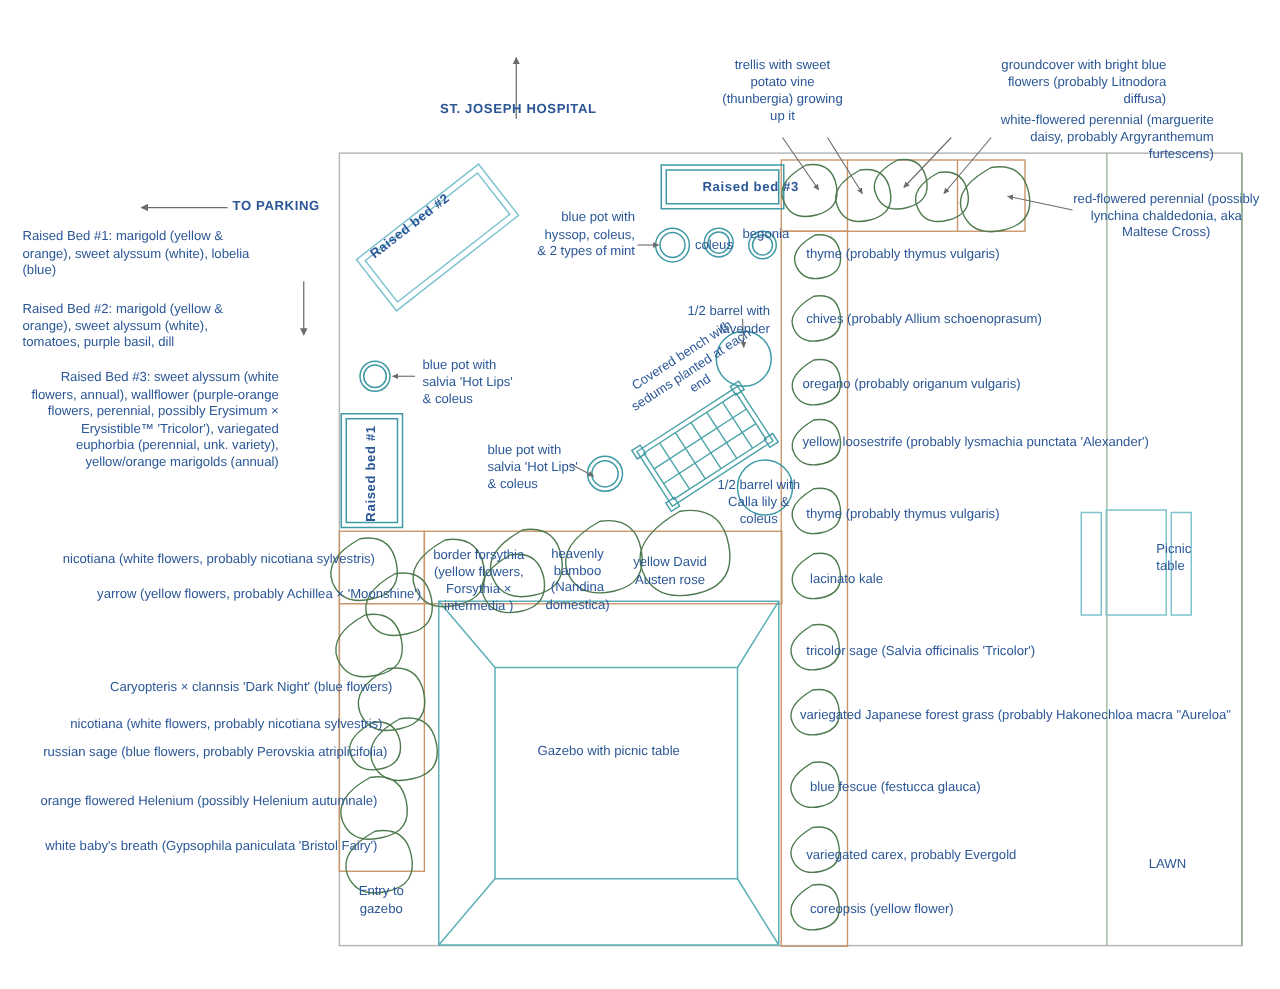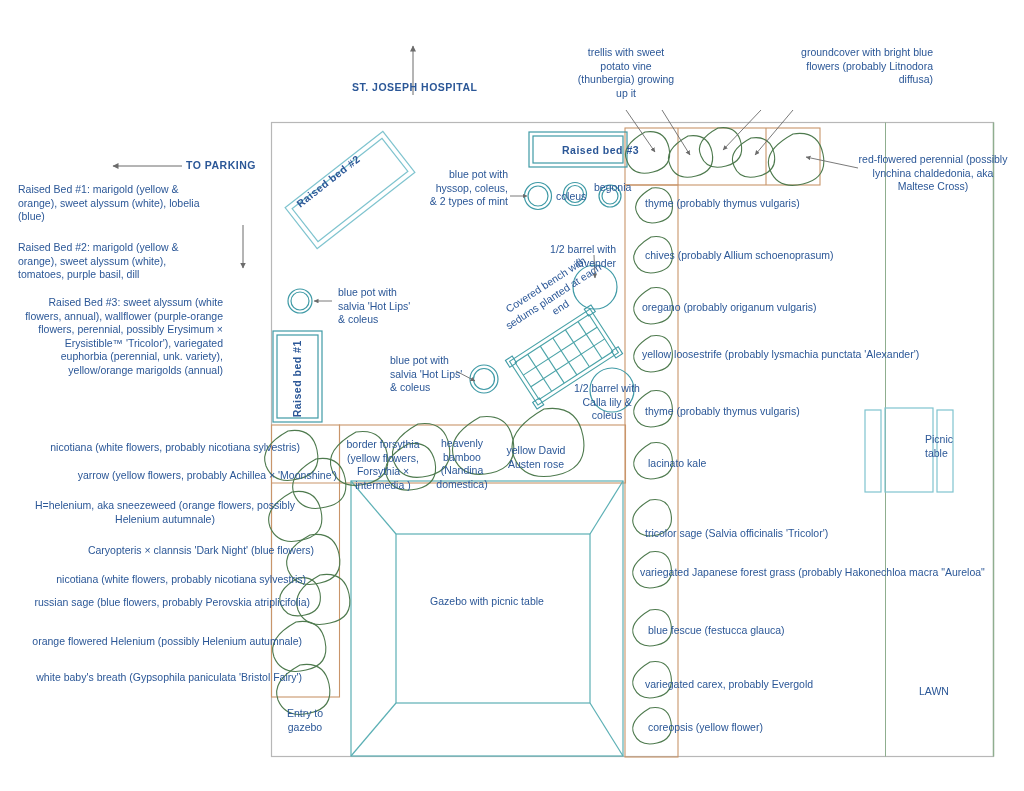--- a/index.html
+++ b/index.html
@@ -214,41 +214,41 @@
   <div class="txt bold" style="left:352px;top:81px;width:140px;">ST. JOSEPH HOSPITAL</div>
 
   <div class="txt bold" style="left:186px;top:159px;width:90px;">TO PARKING</div>
 
   <div class="txt" style="left:18px;top:183px;width:195px;">Raised Bed #1:  marigold (yellow &amp; orange), sweet alyssum (white), lobelia (blue)</div>
   <div class="txt" style="left:18px;top:241px;width:195px;">Raised Bed #2:  marigold (yellow &amp; orange), sweet alyssum (white), tomatoes, purple basil, dill</div>
   <div class="txt" style="left:18px;top:296px;width:205px;text-align:right;">Raised Bed #3:   sweet alyssum (white flowers, annual), wallflower (purple-orange flowers, perennial, possibly Erysimum × Erysistible™ 'Tricolor'), variegated euphorbia (perennial, unk. variety), yellow/orange marigolds (annual)</div>
 
   <div class="txt rgt" style="left:0px;top:441px;width:300px;">nicotiana (white flowers, probably nicotiana sylvestris)</div>
   <div class="txt rgt" style="left:0px;top:469px;width:320px;padding-left:17px;">yarrow (yellow flowers, probably Achillea × 'Moonshine')</div>
-  <div class="txt ctr" style="left:30px;top:499px;width:270px;">H=helenium, aka sneezeweed (orange flowers, possibly Helenium autumnale)</div>
   <div class="txt rgt" style="left:0px;top:544px;width:314px;">Caryopteris × clannsis 'Dark Night' (blue flowers)</div>
   <div class="txt rgt" style="left:0px;top:573px;width:306px;">nicotiana (white flowers, probably nicotiana sylvestris)</div>
   <div class="txt rgt" style="left:-8px;top:596px;width:318px;">russian sage (blue flowers, probably Perovskia atriplicifolia)</div>
   <div class="txt rgt" style="left:-8px;top:635px;width:310px;">orange flowered Helenium (possibly Helenium autumnale)</div>
   <div class="txt rgt" style="left:-10px;top:671px;width:312px;">white baby's breath (Gypsophila paniculata 'Bristol Fairy')</div>
 
   <div class="txt" style="left:645px;top:197px;width:260px;">thyme (probably thymus vulgaris)</div>
   <div class="txt" style="left:645px;top:249px;width:280px;">chives (probably Allium schoenoprasum)</div>
   <div class="txt" style="left:642px;top:301px;width:270px;">oregano (probably origanum vulgaris)</div>
   <div class="txt" style="left:642px;top:348px;width:340px;">yellow loosestrife (probably lysmachia punctata 'Alexander')</div>
   <div class="txt" style="left:645px;top:405px;width:260px;">thyme (probably thymus vulgaris)</div>
   <div class="txt" style="left:648px;top:457px;width:200px;">lacinato kale</div>
-  <div class="txt" style="left:645px;top:515px;width:280px;margin-top:12px;">tricolor sage (Salvia officinalis 'Tricolor')</div>
+  <div class="txt" style="left:645px;top:515px;width:280px;">tricolor sage (Salvia officinalis 'Tricolor')</div>
   <div class="txt" style="left:640px;top:566px;width:390px;">variegated Japanese forest grass (probably Hakonechloa macra "Aureloa"</div>
   <div class="txt" style="left:648px;top:624px;width:230px;">blue fescue (festucca glauca)</div>
   <div class="txt" style="left:645px;top:678px;width:250px;">variegated carex, probably Evergold</div>
   <div class="txt" style="left:648px;top:721px;width:220px;">coreopsis (yellow flower)</div>
 
   <div class="txt ctr" style="left:572px;top:46px;width:108px;">trellis with sweet potato vine (thunbergia) growing up it</div>
   <div class="txt lft" style="left:788px;top:46px;width:145px;">groundcover with bright blue flowers (probably Litnodora diffusa)</div>
+  <div class="txt lft" style="left:796px;top:90px;width:175px;">white-flowered perennial (marguerite daisy, probably Argyranthemum furtescens)</div>
   <div class="txt ctr" style="left:858px;top:153px;width:150px;">red-flowered perennial (possibly lynchina chaldedonia, aka Maltese Cross)</div>
 
   <div class="txt rgt" style="left:428px;top:168px;width:80px;">blue pot with hyssop, coleus, &amp; 2 types of mint</div>
   <div class="txt" style="left:556px;top:190px;width:40px;">coleus</div>
   <div class="txt" style="left:594px;top:181px;width:50px;">begonia</div>
   <div class="txt rgt" style="left:538px;top:243px;width:78px;">1/2 barrel with lavender</div>
   <div class="txt" style="left:338px;top:286px;width:82px;">blue pot with salvia 'Hot Lips' &amp; coleus</div>
   <div class="txt" style="left:390px;top:354px;width:82px;">blue pot with salvia 'Hot Lips' &amp; coleus</div>
   <div class="txt ctr" style="left:570px;top:382px;width:74px;">1/2 barrel with Calla lily &amp; coleus</div>
   <div class="txt ctr" style="left:335px;top:438px;width:96px;">border forsythia (yellow flowers, Forsythia × intermedia )</div>

